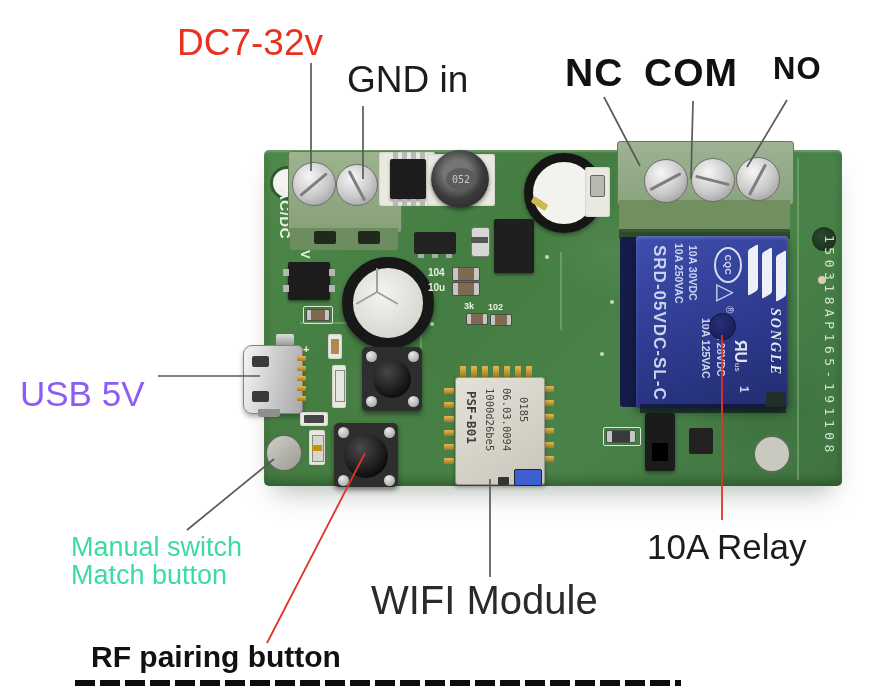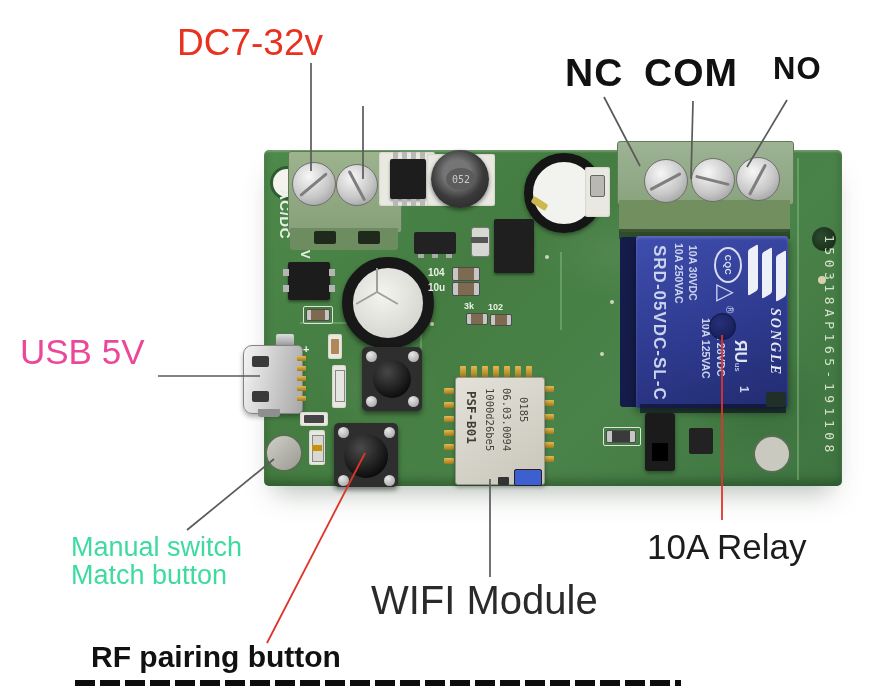--- a/index.html
+++ b/index.html
@@ -233,24 +233,25 @@
     <line x1="693" y1="101" x2="691" y2="179" stroke="#5a5a5a" stroke-width="1.7"></line>
     <line x1="787" y1="100" x2="747" y2="167" stroke="#5a5a5a" stroke-width="1.7"></line>
     <line x1="158" y1="376" x2="260" y2="376" stroke="#5a5a5a" stroke-width="1.7"></line>
     <line x1="187" y1="530" x2="274" y2="459" stroke="#5a5a5a" stroke-width="1.7"></line>
     <line x1="490" y1="479" x2="490" y2="577" stroke="#5a5a5a" stroke-width="1.7"></line>
     <line x1="722" y1="335" x2="722" y2="520" stroke="#e0342a" stroke-width="1.8"></line>
     <line x1="365" y1="453" x2="267" y2="643" stroke="#e0342a" stroke-width="1.8"></line>
   </svg>
 
   <div class="lbl" style="left:177px;top:24px;font-size:37px;color:#e8321f;">DC7-32v</div>
+  <div class="lbl" style="left:347px;top:61px;font-size:37px;color:#1c1c1c;">GND in</div>
   <div class="lbl" style="left:565px;top:53px;font-size:39px;font-weight:bold;color:#111;letter-spacing:1px;">NC</div>
   <div class="lbl" style="left:644px;top:53px;font-size:39px;font-weight:bold;color:#111;letter-spacing:1px;">COM</div>
   <div class="lbl" style="left:773px;top:53px;font-size:31px;font-weight:bold;color:#111;letter-spacing:1px;">NO</div>
-  <div class="lbl" style="left:20px;top:334px;font-size:35px;color:#ec4899;">USB 5V</div>
+  <div class="lbl" style="left:20px;top:376px;font-size:35px;color:#8b5cf6;">USB 5V</div>
   <div class="lbl" style="left:71px;top:533px;font-size:27px;color:#3edba0;line-height:28px;">
     <div>Manual switch</div>
     <div>Match button</div>
   </div>
   <div class="lbl" style="left:371px;top:579px;font-size:40px;color:#2a2a2a;">WIFI Module</div>
   <div class="lbl" style="left:647px;top:529px;font-size:35px;color:#1c1c1c;text-align:right;">10A Relay</div>
   <div class="lbl" style="left:91px;top:641px;font-size:30px;font-weight:bold;color:#111;">RF pairing button</div>
 
   <div class="abs" style="left:75px;top:680px;width:606px;height:6px;background:repeating-linear-gradient(90deg,#0d0d0d 0 20px,rgba(13,13,13,0) 20px 25px);"></div>
 

